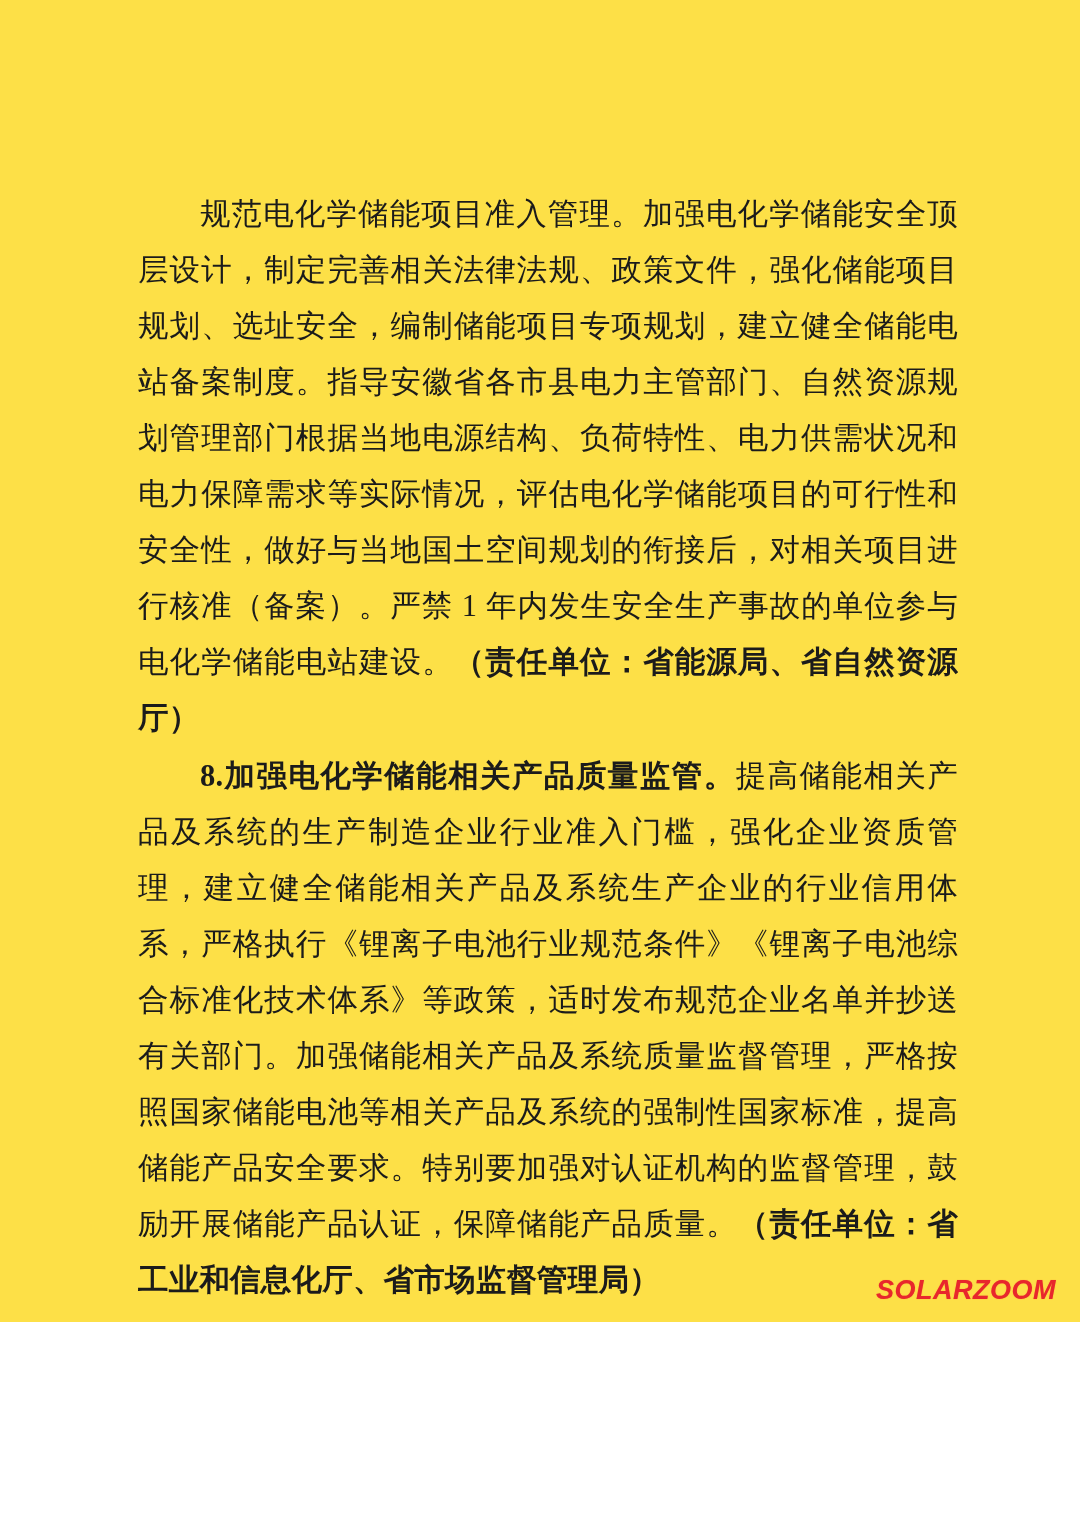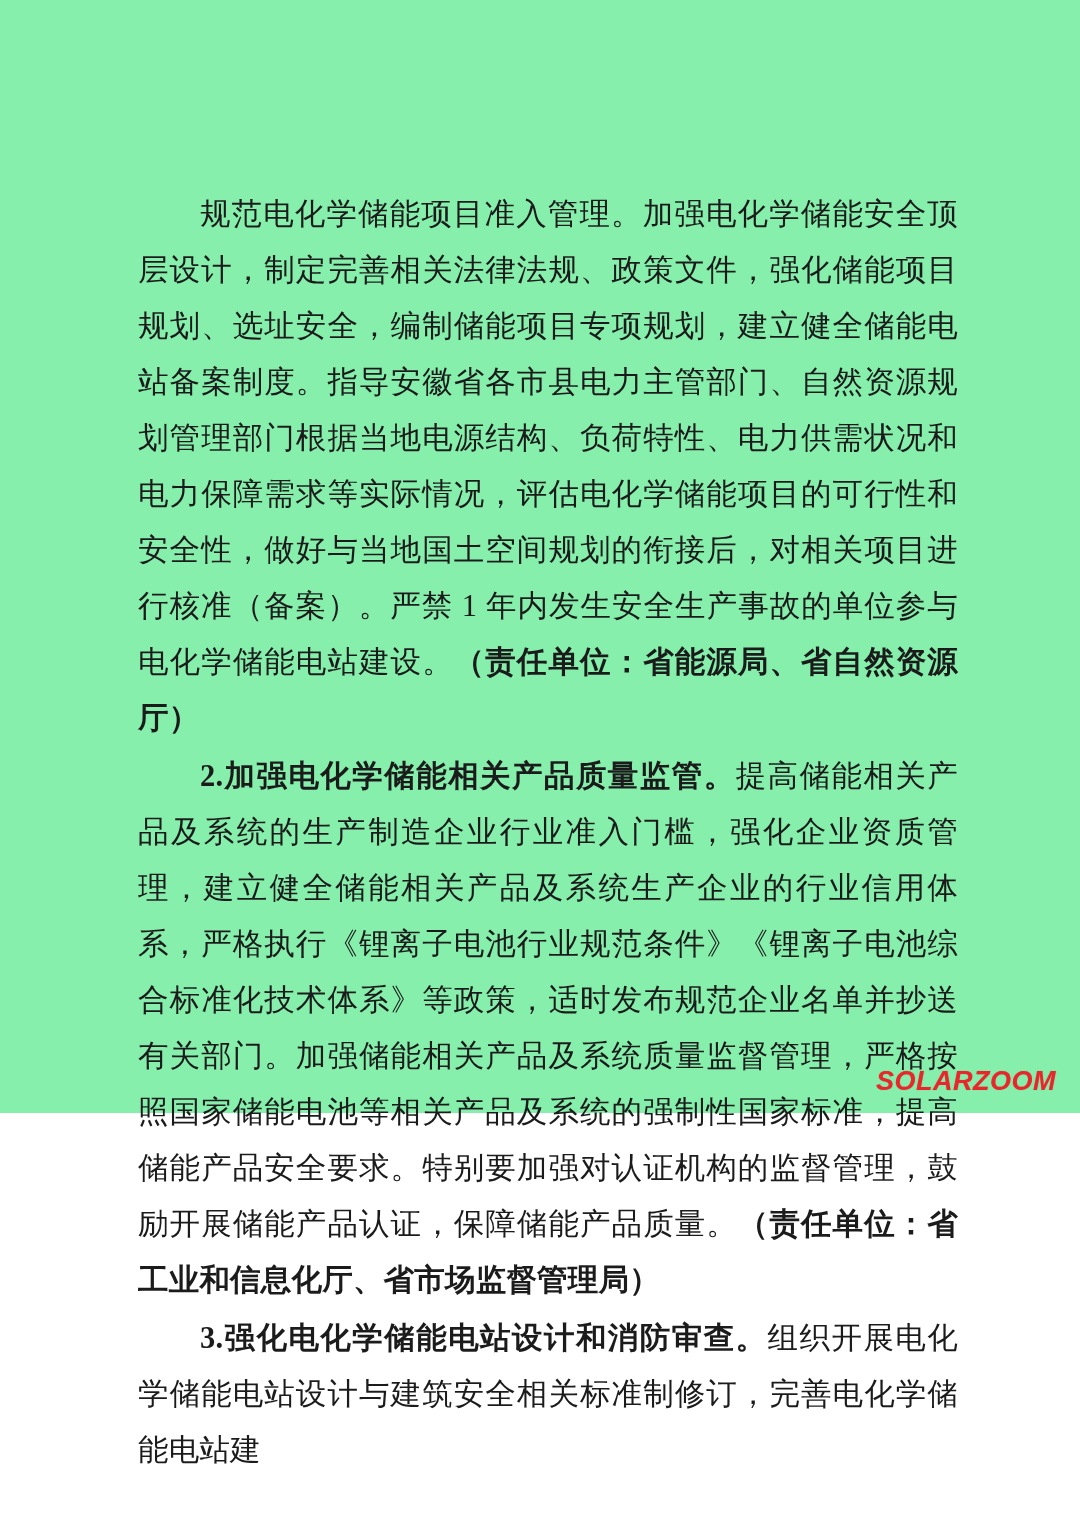--- a/index.html
+++ b/index.html
@@ -13,22 +13,22 @@
     font-family: "Liberation Serif", "DejaVu Serif", serif;
     color: #161616;
     position: relative;
     overflow: hidden;
   }
   .page {
     position: absolute;
     left: 0;
     top: 0;
     width: 1080px;
-    height: 1113px;
-    background: #86efac;
+    height: 1322px;
+    background: #fde047;
   }
   .content {
     position: absolute;
     left: 138px;
     top: 186px;
     width: 820px;
   }
   p.para {
     margin: 0 0 2px 0;
     font-size: 30.5px;
@@ -63,23 +63,20 @@
 <body>
 
 <div class="page">
   <div class="content">
 
     <p class="para indent">
       <span>规范电化学储能项目准入管理。</span><span>加强电化学储能安全顶层设计，制定完善相关法律法规、政策文件，强化储能项目规划、选址安全，编制储能项目专项规划，建立健全储能电站备案制度。指导安徽省各市县电力主管部门、自然资源规划管理部门根据当地电源结构、负荷特性、电力供需状况和电力保障需求等实际情况，评估电化学储能项目的可行性和安全性，做好与当地国土空间规划的衔接后，对相关项目进行核准（备案）。严禁 1 年内发生安全生产事故的单位参与电化学储能电站建设。</span><span class="bold">（责任单位：省能源局、省自然资源厅）</span>
     </p>
 
     <p class="para indent">
-      <span class="bold">2.加强电化学储能相关产品质量监管。</span><span>提高储能相关产品及系统的生产制造企业行业准入门槛，强化企业资质管理，建立健全储能相关产品及系统生产企业的行业信用体系，严格执行《锂离子电池行业规范条件》《锂离子电池综合标准化技术体系》等政策，适时发布规范企业名单并抄送有关部门。加强储能相关产品及系统质量监督管理，严格按照国家储能电池等相关产品及系统的强制性国家标准，提高储能产品安全要求。特别要加强对认证机构的监督管理，鼓励开展储能产品认证，保障储能产品质量。</span><span class="bold">（责任单位：省工业和信息化厅、省市场监督管理局）</span>
+      <span class="bold">8.加强电化学储能相关产品质量监管。</span><span>提高储能相关产品及系统的生产制造企业行业准入门槛，强化企业资质管理，建立健全储能相关产品及系统生产企业的行业信用体系，严格执行《锂离子电池行业规范条件》《锂离子电池综合标准化技术体系》等政策，适时发布规范企业名单并抄送有关部门。加强储能相关产品及系统质量监督管理，严格按照国家储能电池等相关产品及系统的强制性国家标准，提高储能产品安全要求。特别要加强对认证机构的监督管理，鼓励开展储能产品认证，保障储能产品质量。</span><span class="bold">（责任单位：省工业和信息化厅、省市场监督管理局）</span>
     </p>
 
-    <p class="para indent">
-      <span class="bold">3.强化电化学储能电站设计和消防审查。</span><span>组织开展电化学储能电站设计与建筑安全相关标准制修订，完善电化学储能电站建</span>
-    </p>
 
   </div>
 
   <div class="watermark">SOLARZOOM</div>
 </div>
 
 </body></html>

